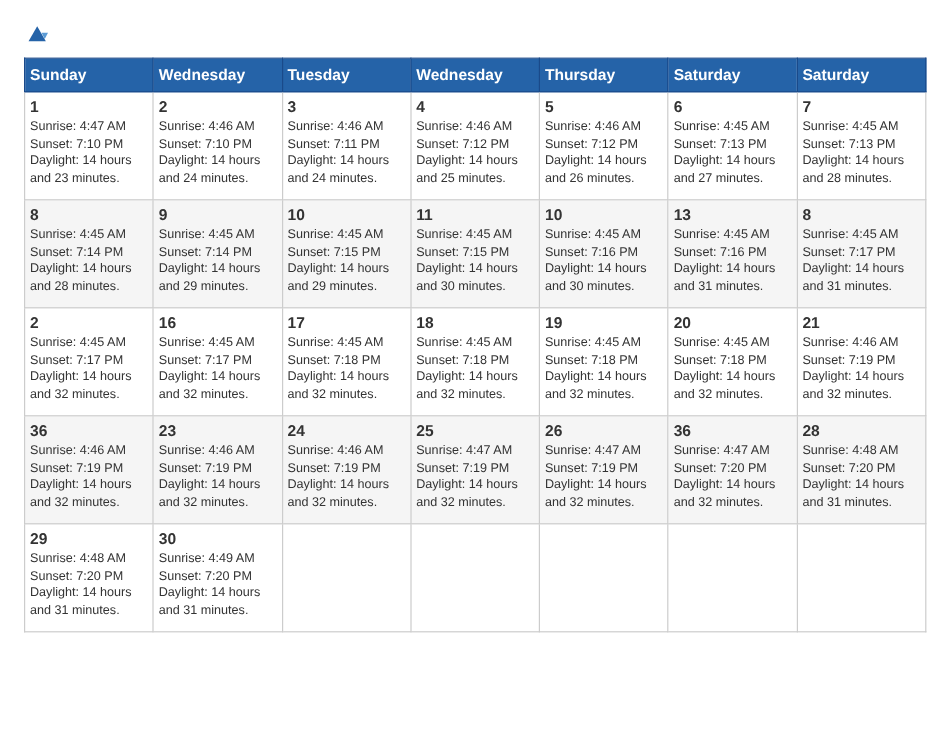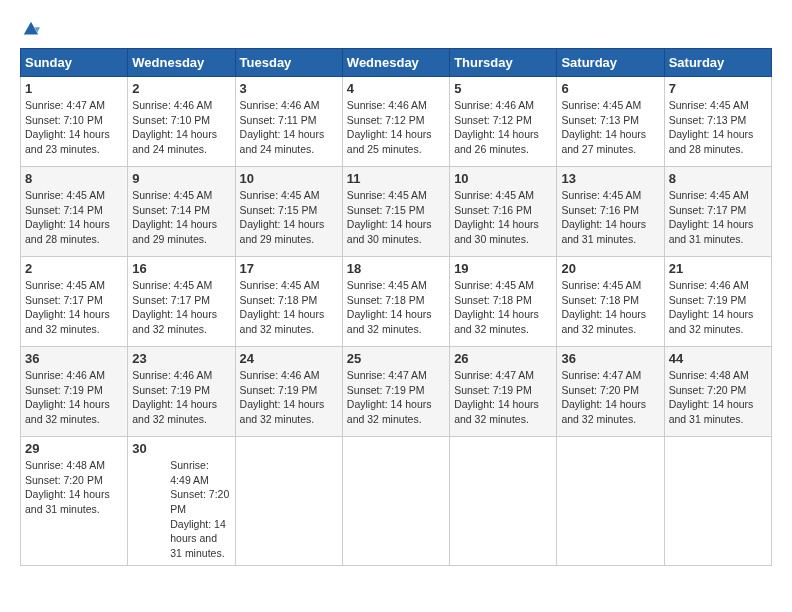--- a/index.html
+++ b/index.html
@@ -285,36 +285,36 @@
 Sunset: 7:19 PM
 Daylight: 14 hours and 32 minutes.</div>
         </td>
         <td>
           <span class="day-number">36</span>
           <div class="day-info" style="white-space: pre-line;">Sunrise: 4:47 AM
 Sunset: 7:20 PM
 Daylight: 14 hours and 32 minutes.</div>
         </td>
         <td>
-          <span class="day-number">44</span>
+          <span class="day-number">28</span>
           <div class="day-info" style="white-space: pre-line;">Sunrise: 4:48 AM
 Sunset: 7:20 PM
 Daylight: 14 hours and 31 minutes.</div>
         </td>
       </tr>
       <tr class="week-row">
         <td>
           <span class="day-number">29</span>
           <div class="day-info" style="white-space: pre-line;">Sunrise: 4:48 AM
 Sunset: 7:20 PM
 Daylight: 14 hours and 31 minutes.</div>
         </td>
         <td>
           <span class="day-number">30</span>
-          <div class="day-info" style="white-space: pre-line; margin-left: 38px;">Sunrise: 4:49 AM
+          <div class="day-info" style="white-space: pre-line;">Sunrise: 4:49 AM
 Sunset: 7:20 PM
 Daylight: 14 hours and 31 minutes.</div>
         </td>
         <td class="empty-cell"></td>
         <td class="empty-cell"></td>
         <td class="empty-cell"></td>
         <td class="empty-cell"></td>
         <td class="empty-cell"></td>
       </tr>
     </tbody>

